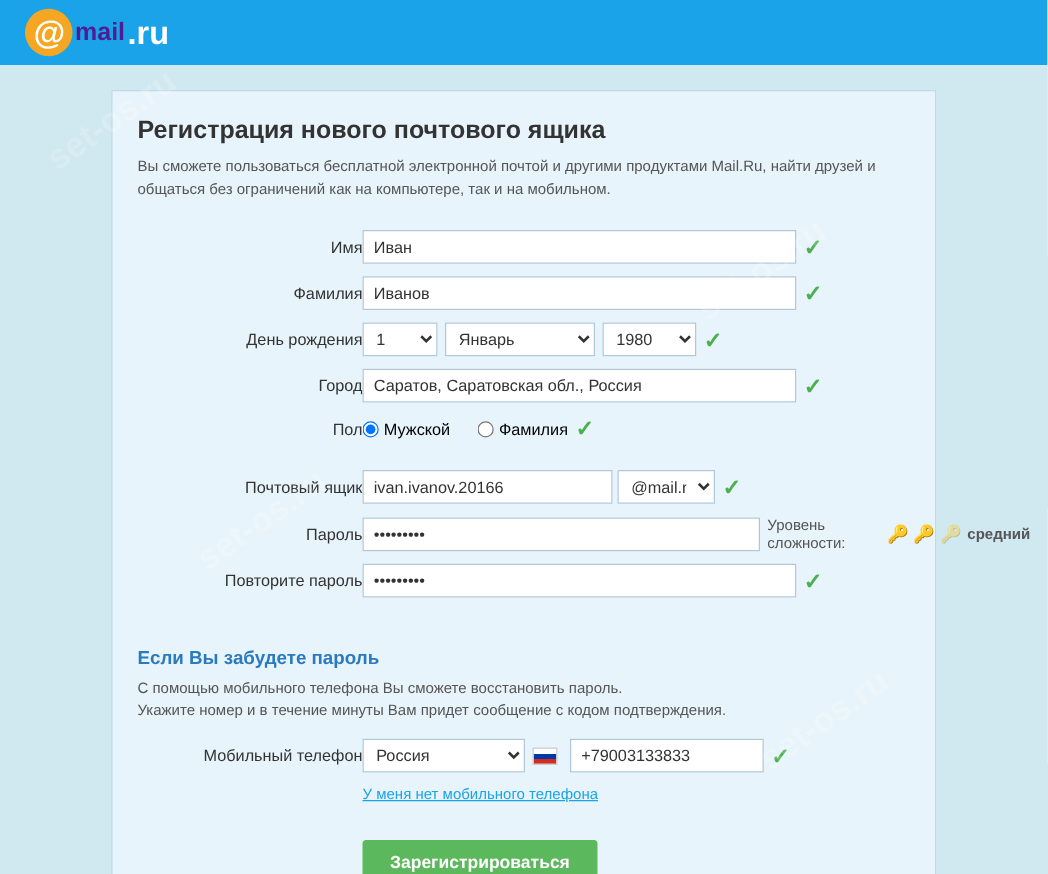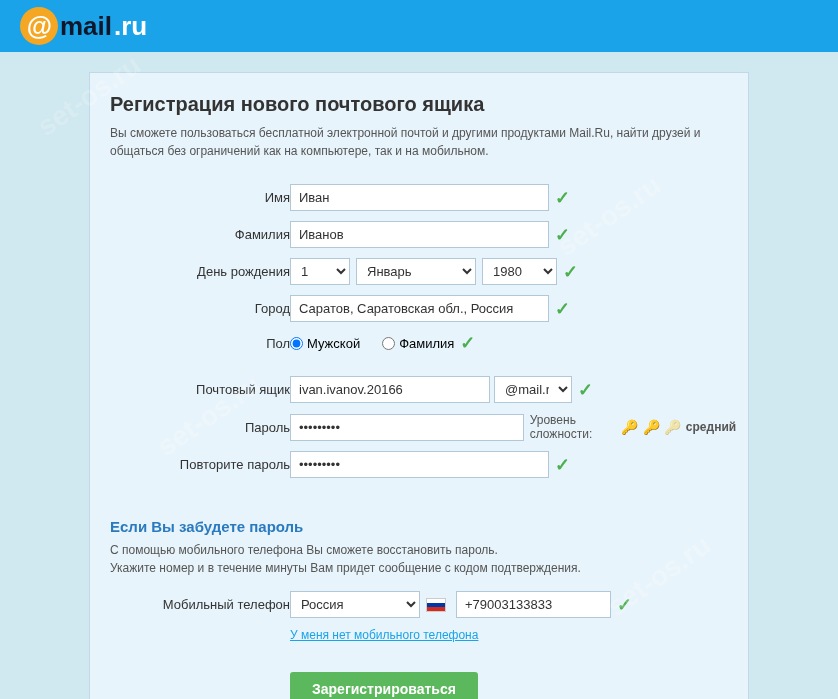--- a/index.html
+++ b/index.html
@@ -30,22 +30,22 @@
       font-weight: bold;
       width: 38px;
       height: 38px;
       border-radius: 50%;
       display: flex;
       align-items: center;
       justify-content: center;
       font-style: italic;
     }
     .logo-text {
-      color: #0f172a;
-      font-size: 26px;
+      color: #4c1d95;
+      font-size: 20px;
       font-weight: bold;
     }
     .logo-ru {
       color: white;
       font-size: 26px;
       font-weight: bold;
     }
 
     
     .main {
@@ -92,21 +92,21 @@
     input[type="text"], input[type="password"] {
       border: 1px solid #b0c8d8;
       padding: 5px 8px;
       font-size: 13px;
       color: #333;
       background: white;
       outline: none;
     }
 
     .input-full {
-      width: 259px;
+      width: 347px;
     }
 
     select {
       border: 1px solid #b0c8d8;
       padding: 4px 6px;
       font-size: 13px;
       background: white;
       color: #333;
       outline: none;
     }

